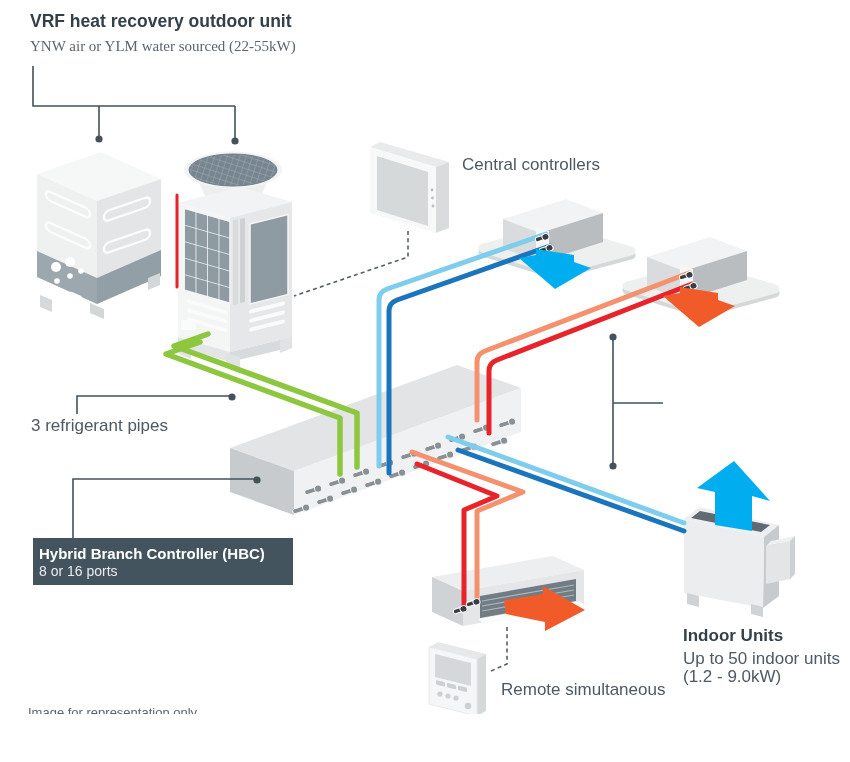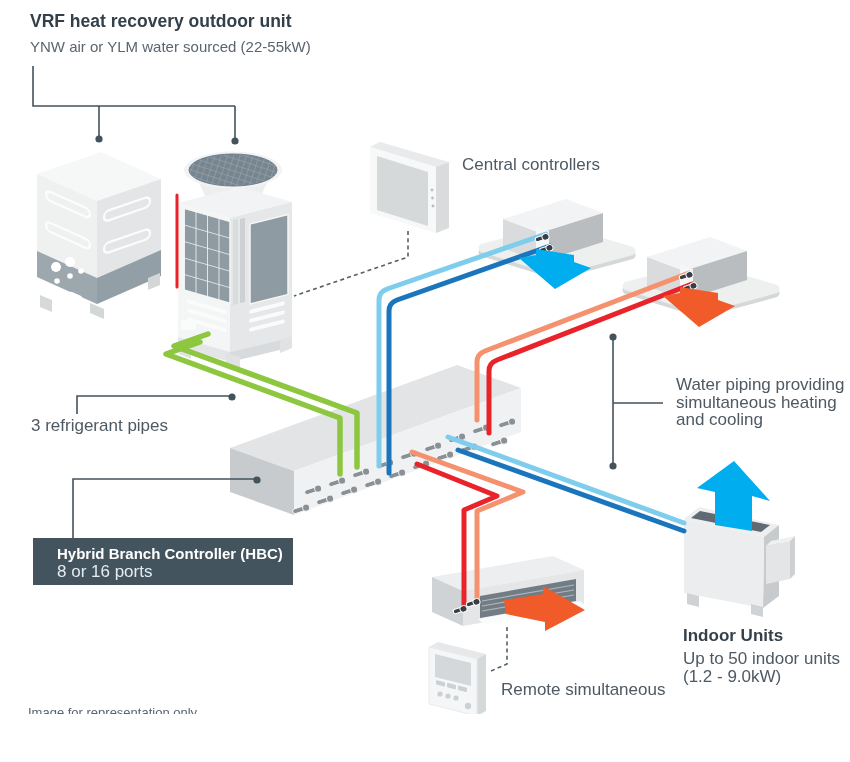--- a/index.html
+++ b/index.html
@@ -1,32 +1,32 @@
 <!DOCTYPE html>
 <html><head>
 <meta charset="utf-8">
 <style>
   html,body{margin:0;padding:0;background:#fff;}
   .stage{position:relative;width:850px;height:714px;background:#fff;overflow:hidden;
          font-family:"Liberation Sans",sans-serif;}
   .stage svg{position:absolute;left:0;top:0;}
   .lbl{position:absolute;color:#4E5963;font-size:17px;line-height:17.5px;white-space:pre-line;}
   .title{left:30px;top:13px;font-size:17.5px;font-weight:bold;color:#333F49;}
-  .subtitle{left:30px;top:38px;font-size:15px;color:#5A656F;}
+  .subtitle{left:30px;top:38px;font-size:15px;color:#5A656F;font-family:Liberation Serif, serif;}
   .central{left:462px;top:156px;}
   .waterpiping{left:676px;top:376px;}
   .refpipes{left:31px;top:417px;}
   .remote{left:501px;top:681px;}
   .footnote{left:28px;top:704px;font-size:13px;color:#5A656F;}
   .indoor-title{left:683px;top:627px;font-weight:bold;color:#333F49;font-size:17px;}
   .indoor-sub{left:683px;top:650px;}
   .hbcbox{position:absolute;left:33px;top:538px;width:260px;height:47px;background:#44545F;
-          box-sizing:border-box;padding:6px 0 0 24px;}
+          box-sizing:border-box;padding:6px 0 0 6px;}
   .hbc-title{color:#FFFFFF;font-size:15px;font-weight:bold;line-height:19px;}
-  .hbc-sub{color:#E6EBEE;font-size:17px;line-height:17px;}
+  .hbc-sub{color:#E6EBEE;font-size:14px;line-height:17px;}
 </style>
 </head>
 <body>
 
 <div class="stage">
 
 <svg width="850" height="762" viewBox="0 0 850 762">
   <defs>
     <pattern id="fanGrid" width="6" height="6" patternUnits="userSpaceOnUse" patternTransform="rotate(18)">
       <rect width="6" height="6" fill="#76858F"></rect>
@@ -245,23 +245,20 @@
   </g>
   <g stroke="#566067" stroke-width="1.6" fill="none" stroke-dasharray="4 3.2">
     <path d="M408,231 V257 L294,296"></path>
     <path d="M507,627 V664 L491,671"></path>
   </g>
 </svg>
 
 <div class="lbl title">VRF heat recovery outdoor unit</div>
 <div class="lbl subtitle">YNW air or YLM water sourced (22-55kW)</div>
 <div class="lbl central">Central controllers</div>
-<div class="lbl waterpiping">Water piping providing
-simultaneous heating
-and cooling</div>
 <div class="lbl refpipes">3 refrigerant pipes</div>
 <div class="lbl remote">Remote simultaneous</div>
 <div class="lbl indoor-title">Indoor Units</div>
 <div class="lbl indoor-sub">Up to 50 indoor units
 (1.2 - 9.0kW)</div>
 <div class="hbcbox">
   <div class="hbc-title">Hybrid Branch Controller (HBC)</div>
   <div class="hbc-sub">8 or 16 ports</div>
 </div>
 <div class="lbl footnote">Image for representation only</div>

